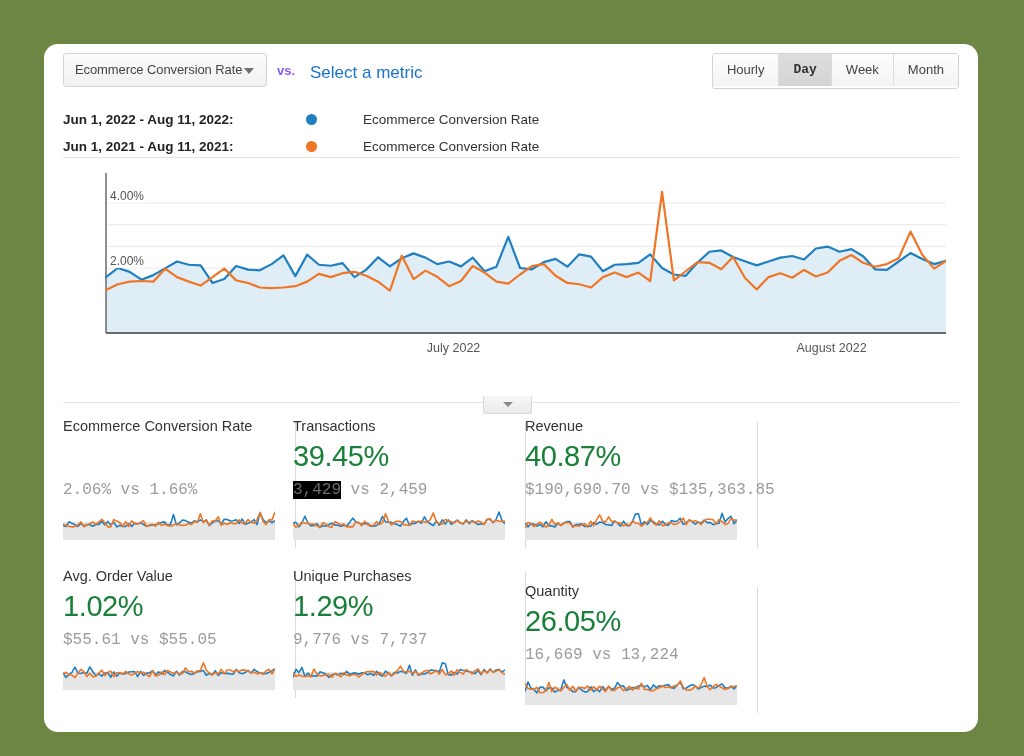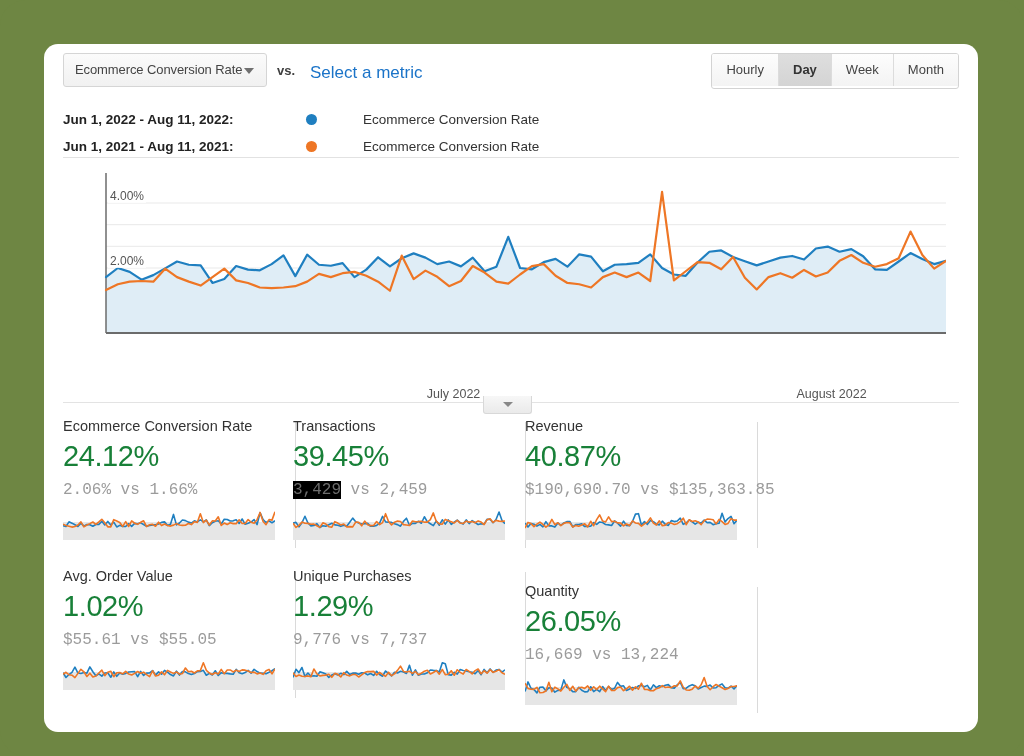--- a/index.html
+++ b/index.html
@@ -25,49 +25,49 @@
   }
   #metric-select .lbl{
     position:absolute;left:11px;top:8px;font-size:13px;color:#444;
     white-space:nowrap;letter-spacing:-.1px;
   }
   #metric-select .caret{
     position:absolute;right:12px;top:14px;width:0;height:0;
     border-left:5px solid transparent;border-right:5px solid transparent;
     border-top:6px solid #707070;
   }
-  #vs-label{position:absolute;left:233px;top:19px;font-size:13px;font-weight:bold;color:#404040;}
+  #vs-label{position:absolute;left:233px;top:19px;font-size:13px;font-weight:bold;color:#8b5cf6;}
   #select-metric-link{position:absolute;left:266px;top:19px;font-size:17px;color:#1a73c8;cursor:pointer;text-decoration:none;}
 
   #granularity{
     position:absolute;right:19px;top:9px;height:34px;display:flex;
     border:1px solid #d3d3d3;border-radius:3px;overflow:hidden;background:#fff;
   }
   #granularity .seg{
     padding:0 14px;height:32px;line-height:32px;font-size:13px;color:#444;
     background:linear-gradient(#fdfdfd,#f3f3f3);
     border-right:1px solid #dcdcdc;cursor:pointer;white-space:nowrap;
   }
   #granularity .seg:last-child{border-right:none;}
-  #granularity .seg.active{background:linear-gradient(#dedede,#d4d4d4);font-weight:bold;color:#333;}
+  #granularity .seg.active{background:linear-gradient(#dedede,#d4d4d4);font-weight:bold;color:#333;font-family:Liberation Mono, monospace;}
 
   
   #legend{position:absolute;left:19px;top:62px;width:600px;}
   .legend-row{height:27px;display:flex;align-items:center;gap:36px;}
   .legend-date{font-size:13.5px;font-weight:bold;color:#222;width:207px;white-space:nowrap;}
   .legend-dot{width:11px;height:11px;border-radius:50%;margin-right:10px;flex:0 0 auto;}
   .legend-name{font-size:13.5px;color:#333;white-space:nowrap;}
 
   
   #chart-wrap{position:absolute;left:0;top:113px;width:934px;height:200px;}
   #chart-top-rule{position:absolute;left:19px;top:0;width:896px;height:1px;background:#e2e2e2;}
   #plot{position:absolute;left:18px;top:14px;width:884px;height:176px;}
   #plot svg{display:block;}
   .ylabel{position:absolute;font-size:12px;color:#555;background:rgba(255,255,255,.82);padding:0 2px;white-space:nowrap;}
-  .xlabel{position:absolute;font-size:12.5px;color:#555;white-space:nowrap;margin-top:46px;}
+  .xlabel{position:absolute;font-size:12.5px;color:#555;white-space:nowrap;}
 
   #chart-bottom-rule{position:absolute;left:19px;top:245px;width:896px;height:1px;background:#e3e3e3;}
   #collapse-tab{
     position:absolute;left:439px;top:239px;width:47px;height:17px;
     background:linear-gradient(#f7f7f7,#eaeaea);
     border:1px solid #d8d8d8;border-top:none;
     border-radius:0 0 3px 3px;cursor:pointer;
   }
   #collapse-tab .chev{
     position:absolute;left:50%;top:6px;margin-left:-5px;width:0;height:0;
@@ -146,21 +146,20 @@
       <div id="collapse-tab">
         <span class="chev"></span>
       </div>
     </div>
 
     <div id="cards">
         <div class="card-row">
           <div class="mcard" style="left: 19px;">
             <div class="divider"></div>
             <div class="title">Ecommerce Conversion Rate</div>
-            <div class="pct">24.12%</div>
             <div class="cmp"><span>2.06%</span><span> vs </span><span>1.66%</span></div>
             <div class="spark">
               <svg width="212" height="32">
                 <rect x="0" y="14" width="212" height="18" fill="#e6e6e6"></rect>
                 <path d="M 0.00 17.77 L 2.99 18.52 L 5.97 13.81 L 8.96 15.15 L 11.94 16.81 L 14.93 18.52 L 17.92 15.12 L 20.90 18.11 L 23.89 16.52 L 26.87 16.74 L 29.86 18.22 L 32.85 16.49 L 35.83 16.43 L 38.82 13.33 L 41.80 16.94 L 44.79 13.43 L 47.77 17.07 L 50.76 14.05 L 53.75 18.93 L 56.73 17.33 L 59.72 18.48 L 62.70 18.45 L 65.69 15.50 L 68.68 18.38 L 71.66 15.34 L 74.65 15.85 L 77.63 14.83 L 80.62 16.53 L 83.61 18.22 L 86.59 17.54 L 89.58 16.88 L 92.56 16.85 L 95.55 16.06 L 98.54 14.41 L 101.52 13.84 L 104.51 17.48 L 107.49 16.17 L 110.48 6.44 L 113.46 16.87 L 116.45 14.96 L 119.44 12.02 L 122.42 12.61 L 125.41 14.12 L 128.39 15.06 L 131.38 12.76 L 134.37 13.94 L 137.35 11.84 L 140.34 13.85 L 143.32 11.90 L 146.31 17.56 L 149.30 14.69 L 152.28 13.18 L 155.27 12.72 L 158.25 15.98 L 161.24 11.26 L 164.23 11.44 L 167.21 13.03 L 170.20 12.86 L 173.18 11.70 L 176.17 15.49 L 179.15 11.00 L 182.14 16.27 L 185.13 15.17 L 188.11 14.04 L 191.10 11.57 L 194.08 16.62 L 197.07 4.67 L 200.06 11.54 L 203.04 14.52 L 206.03 12.83 L 209.01 14.71 L 212.00 12.78" fill="none" stroke="#1f7fc0" stroke-width="1.6" stroke-linejoin="round"></path>
                 <path d="M 0.00 16.24 L 2.99 17.43 L 5.97 18.17 L 8.96 19.11 L 11.94 18.47 L 14.93 16.95 L 17.92 13.88 L 20.90 18.85 L 23.89 17.05 L 26.87 15.60 L 29.86 14.01 L 32.85 16.29 L 35.83 13.86 L 38.82 11.30 L 41.80 14.76 L 44.79 18.84 L 47.77 18.92 L 50.76 11.68 L 53.75 13.06 L 56.73 14.44 L 59.72 18.41 L 62.70 13.59 L 65.69 18.47 L 68.68 12.92 L 71.66 15.25 L 74.65 16.33 L 77.63 14.33 L 80.62 12.77 L 83.61 18.66 L 86.59 16.70 L 89.58 16.30 L 92.56 18.24 L 95.55 14.18 L 98.54 17.57 L 101.52 15.94 L 104.51 17.45 L 107.49 18.11 L 110.48 17.12 L 113.46 15.62 L 116.45 16.96 L 119.44 17.40 L 122.42 17.18 L 125.41 15.55 L 128.39 16.60 L 131.38 13.67 L 134.37 14.35 L 137.35 5.71 L 140.34 14.57 L 143.32 12.14 L 146.31 17.08 L 149.30 12.86 L 152.28 12.95 L 155.27 8.84 L 158.25 17.43 L 161.24 15.03 L 164.23 16.53 L 167.21 14.72 L 170.20 15.63 L 173.18 15.65 L 176.17 11.77 L 179.15 15.54 L 182.14 15.45 L 185.13 11.55 L 188.11 14.25 L 191.10 15.34 L 194.08 11.67 L 197.07 4.44 L 200.06 13.57 L 203.04 16.71 L 206.03 11.57 L 209.01 12.11 L 212.00 3.79" fill="none" stroke="#ee7625" stroke-width="1.6" stroke-linejoin="round"></path>
               </svg>
             </div>
           </div>
           <div class="mcard" style="left: 249px;">

